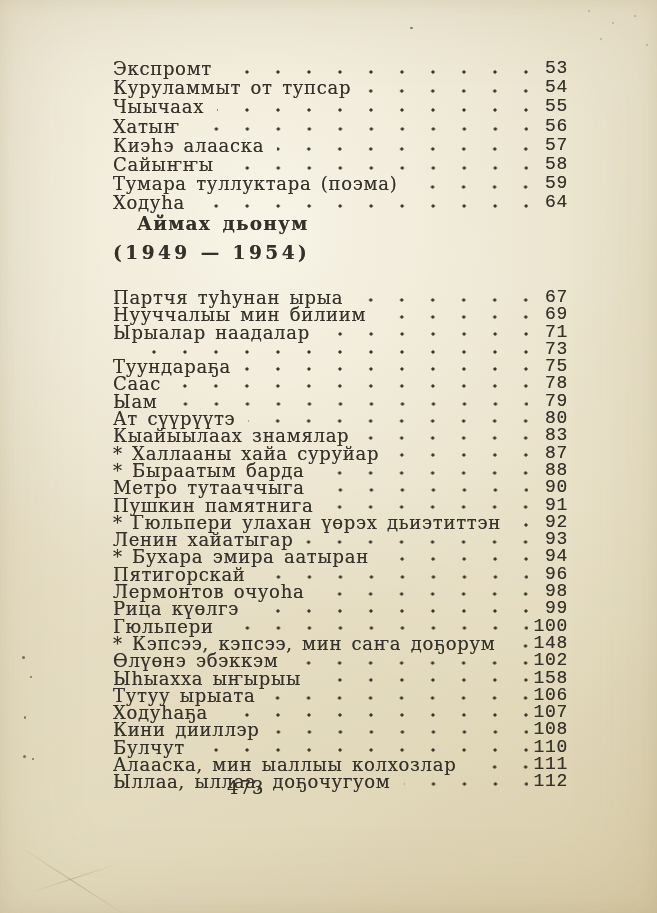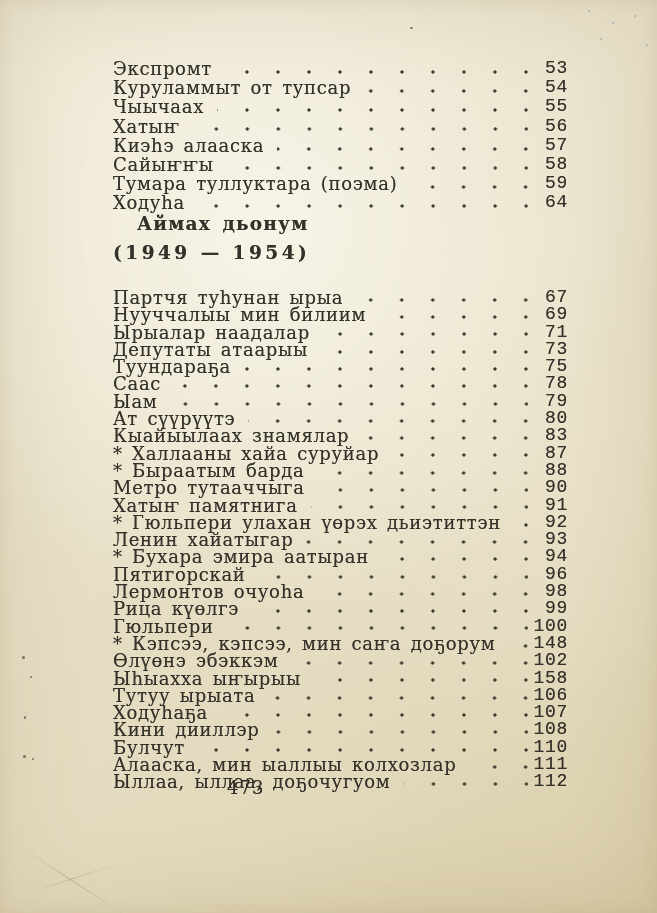--- a/index.html
+++ b/index.html
@@ -140,21 +140,20 @@
     <span class="pagenum">69</span>
   </div>
 
   <div class="row">
     <span class="title">Ырыалар наадалар</span>
     <span class="leader"></span>
     <span class="pagenum">71</span>
   </div>
 
   <div class="row">
-    <span class="title">Депутаты атаарыы</span>
     <span class="leader"></span>
     <span class="pagenum">73</span>
   </div>
 
   <div class="row">
     <span class="title">Туундараҕа</span>
     <span class="leader"></span>
     <span class="pagenum">75</span>
   </div>
 
@@ -194,21 +193,21 @@
     <span class="pagenum">88</span>
   </div>
 
   <div class="row">
     <span class="title">Метро тутааччыга</span>
     <span class="leader"></span>
     <span class="pagenum">90</span>
   </div>
 
   <div class="row">
-    <span class="title">Хатыҥ памятнига</span>
+    <span class="title">Пушкин памятнига</span>
     <span class="leader"></span>
     <span class="pagenum">91</span>
   </div>
 
   <div class="row">
     <span class="title">* Гюльпери улахан үөрэх дьиэтиттэн</span>
     <span class="leader"></span>
     <span class="pagenum">92</span>
   </div>
 

